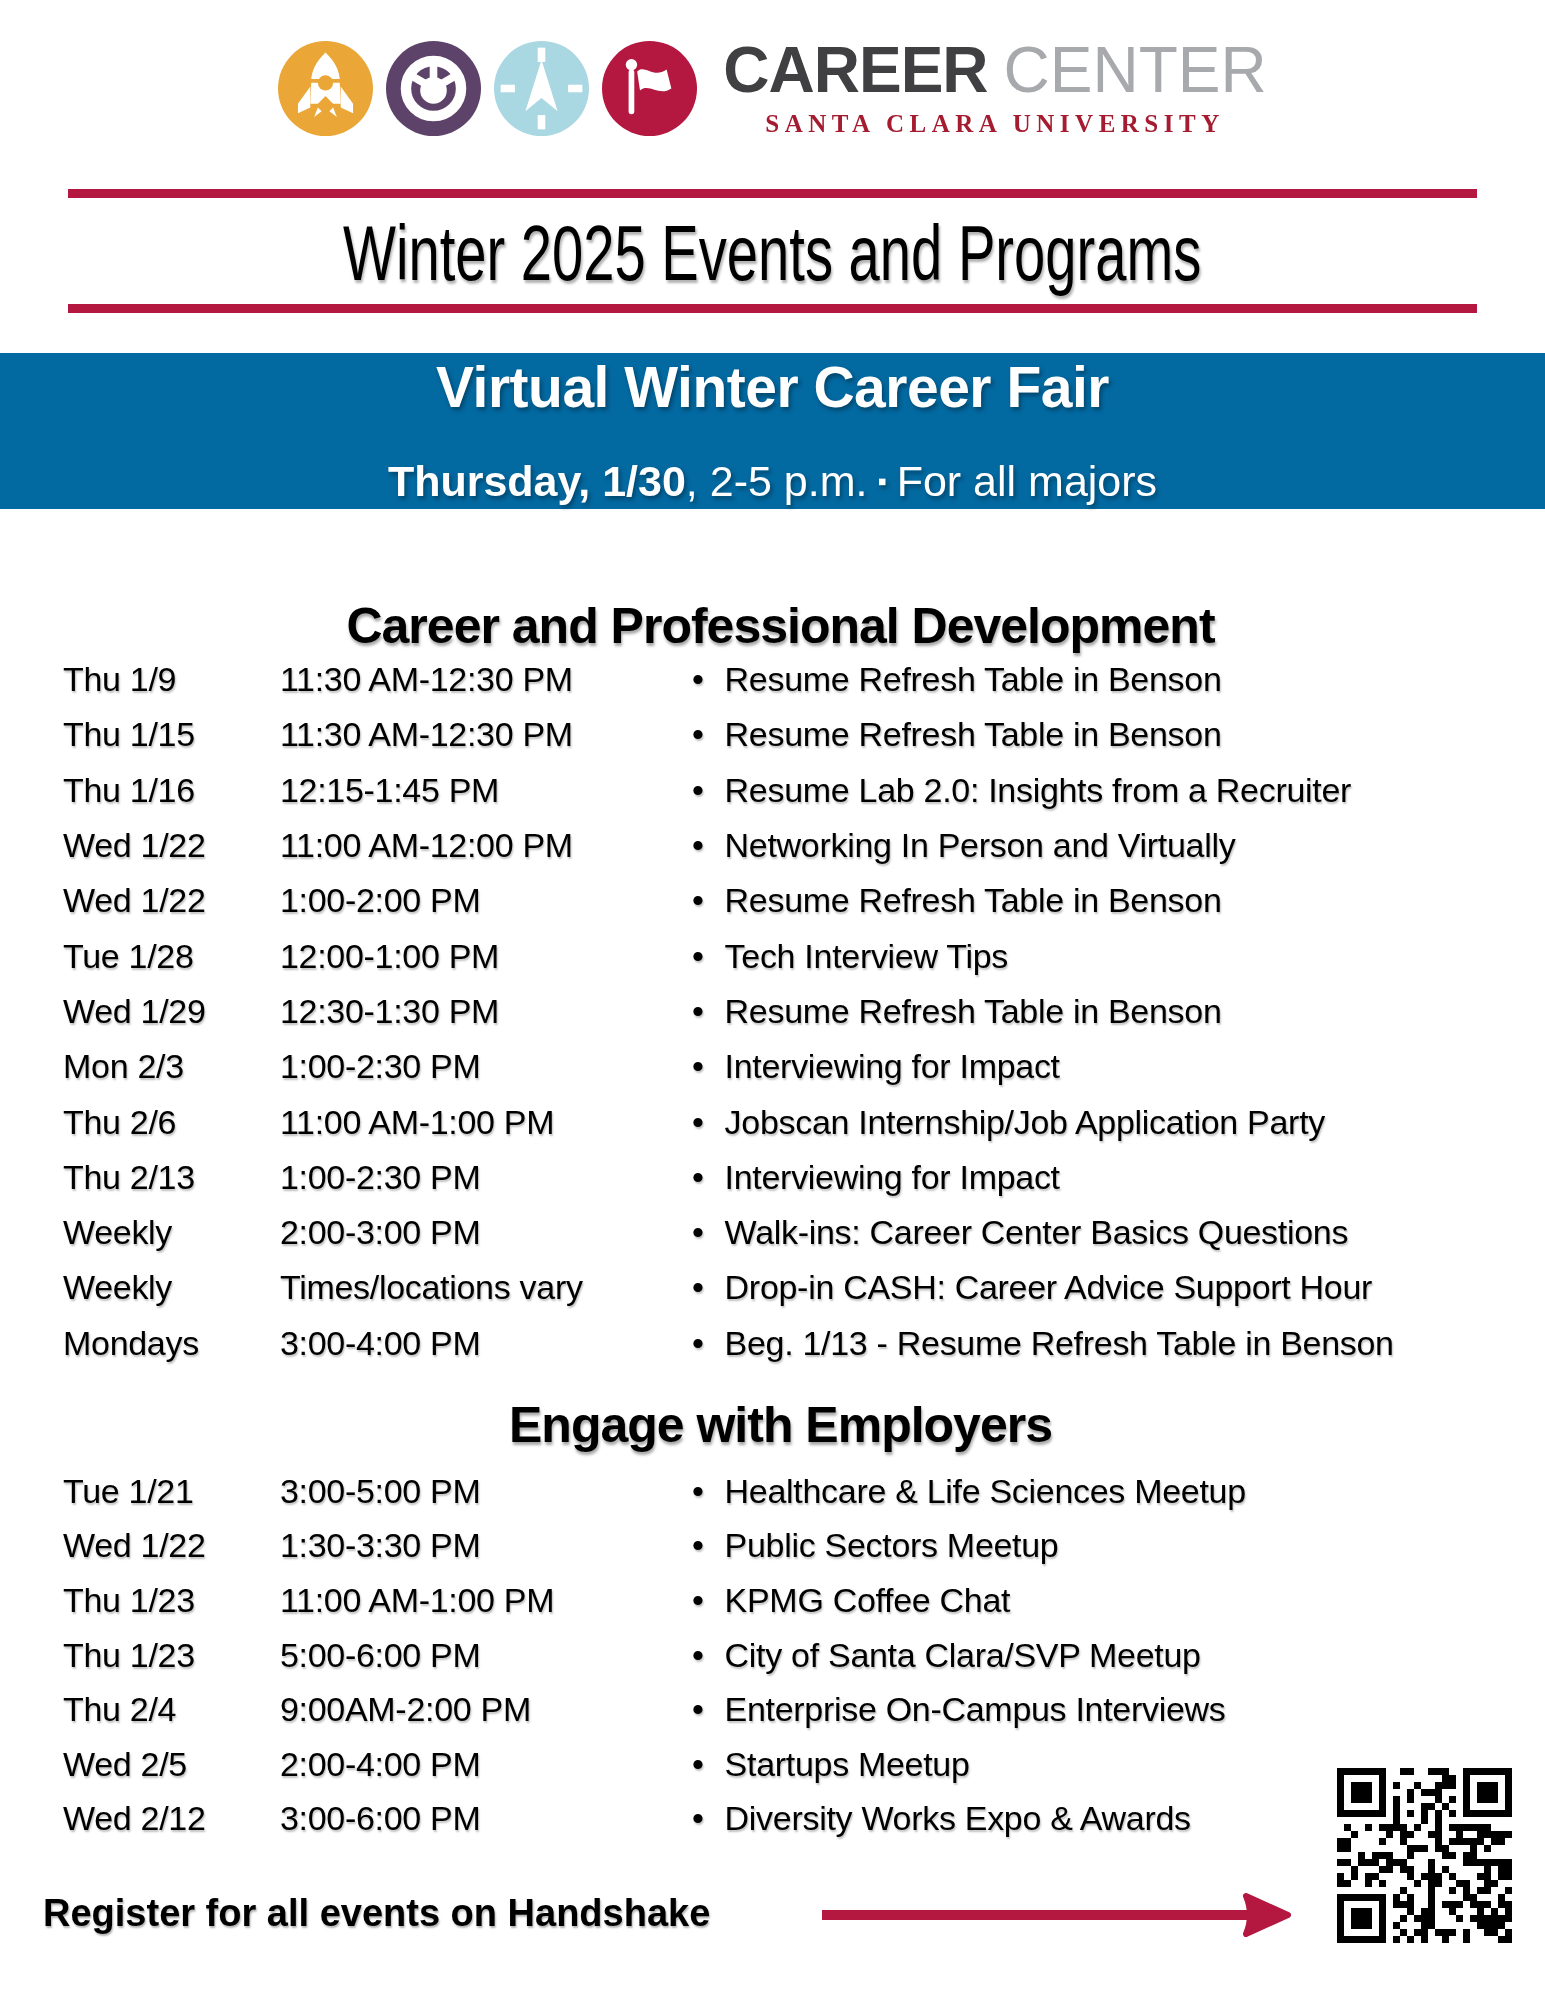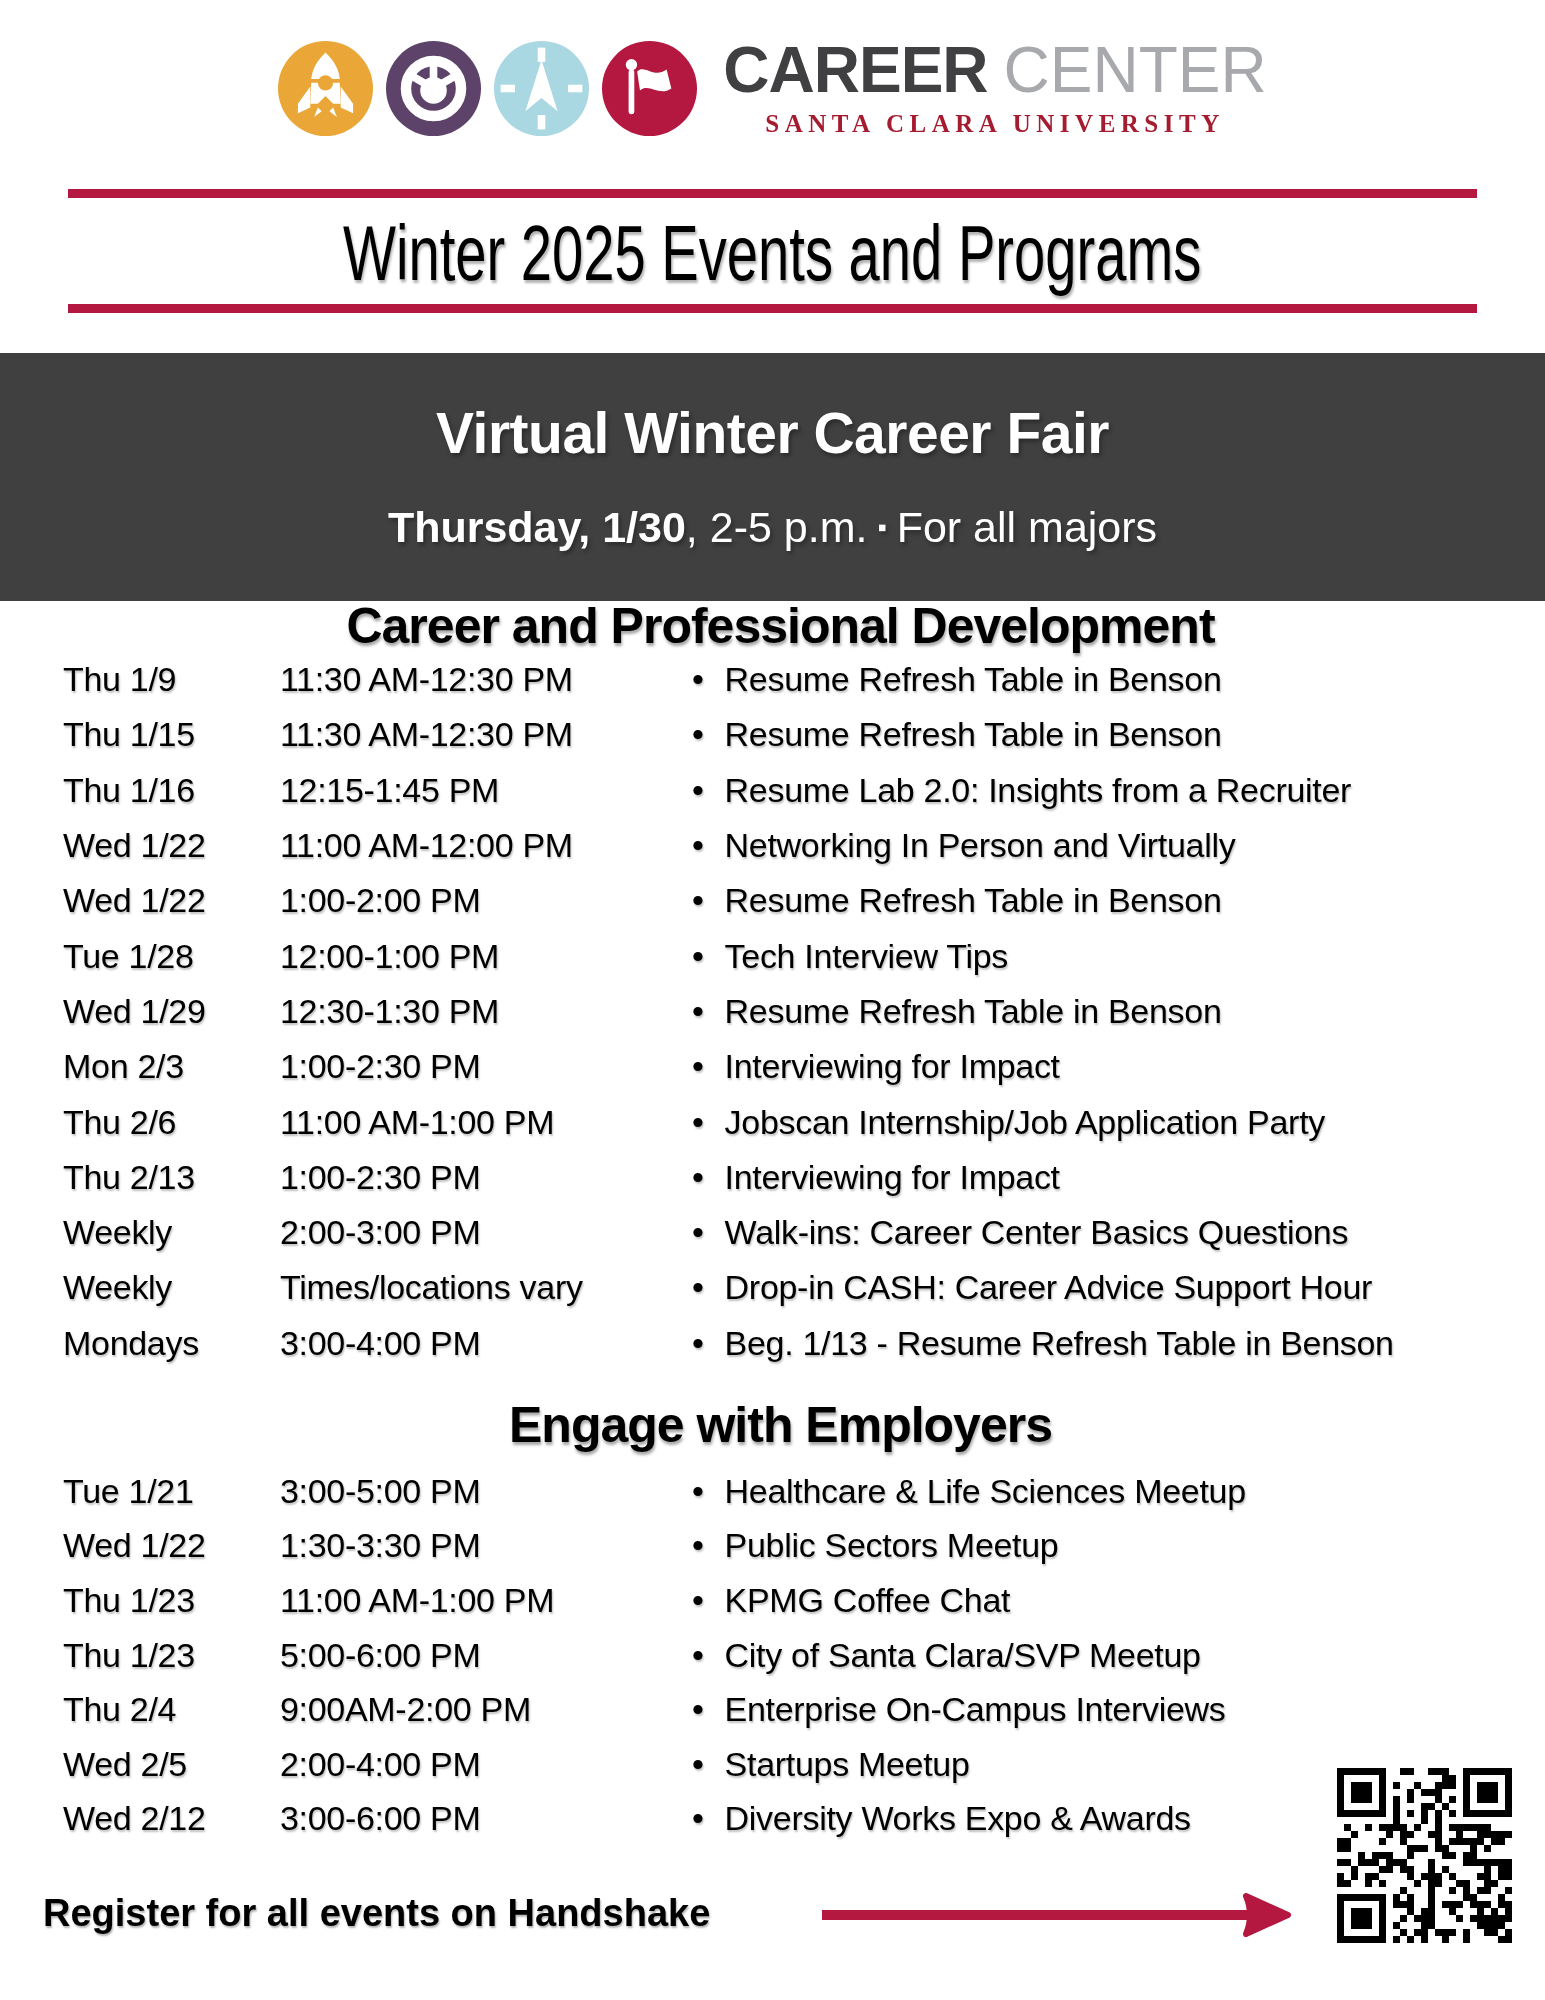--- a/index.html
+++ b/index.html
@@ -36,21 +36,21 @@
     position:absolute;top:207px;left:0;width:100%;margin:0;
     text-align:center;font-weight:400;
   }
   .page-title .condense{
     display:inline-block;font-size:78px;line-height:92px;letter-spacing:0px;
     transform:scaleX(0.72);transform-origin:center;
     text-shadow:2px 3px 3px rgba(0,0,0,0.30);white-space:nowrap;
   }
   
   .banner{
-    position:absolute;top:353px;left:0;width:100%;height:248px;background:#404040;
+    position:absolute;top:353px;left:0;width:100%;height:156px;background:#0369a1;
     display:flex;flex-direction:column;justify-content:center;align-items:center;gap:8px;
     color:#fff;
   }
   .banner-title{
     font-size:57px;font-weight:700;letter-spacing:-0.5px;line-height:64px;
     text-shadow:2px 3px 4px rgba(0,0,0,0.35);
   }
   .banner-subtitle{
     font-size:43px;font-weight:400;line-height:52px;
     text-shadow:2px 3px 4px rgba(0,0,0,0.35);

